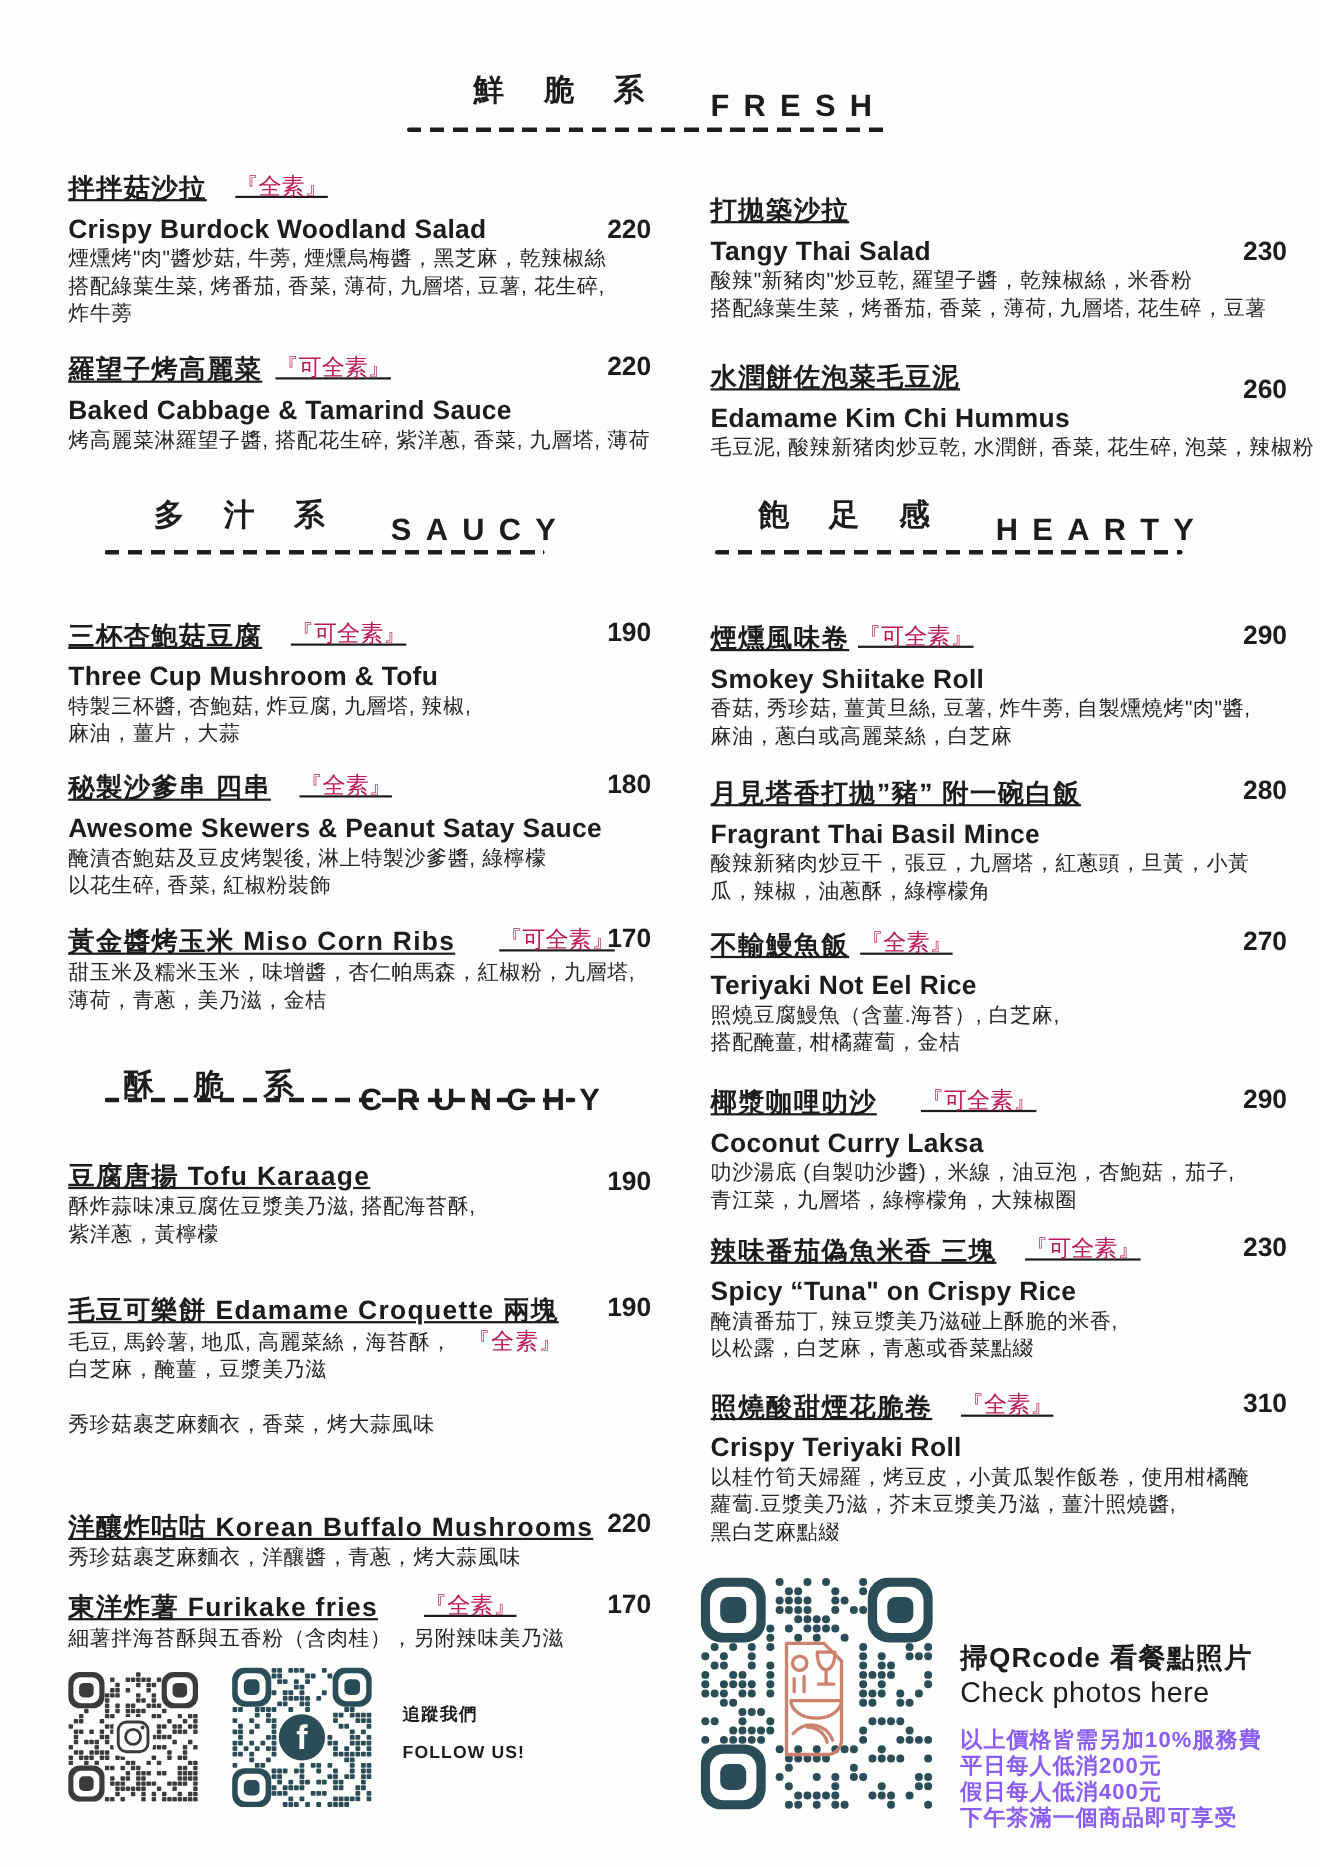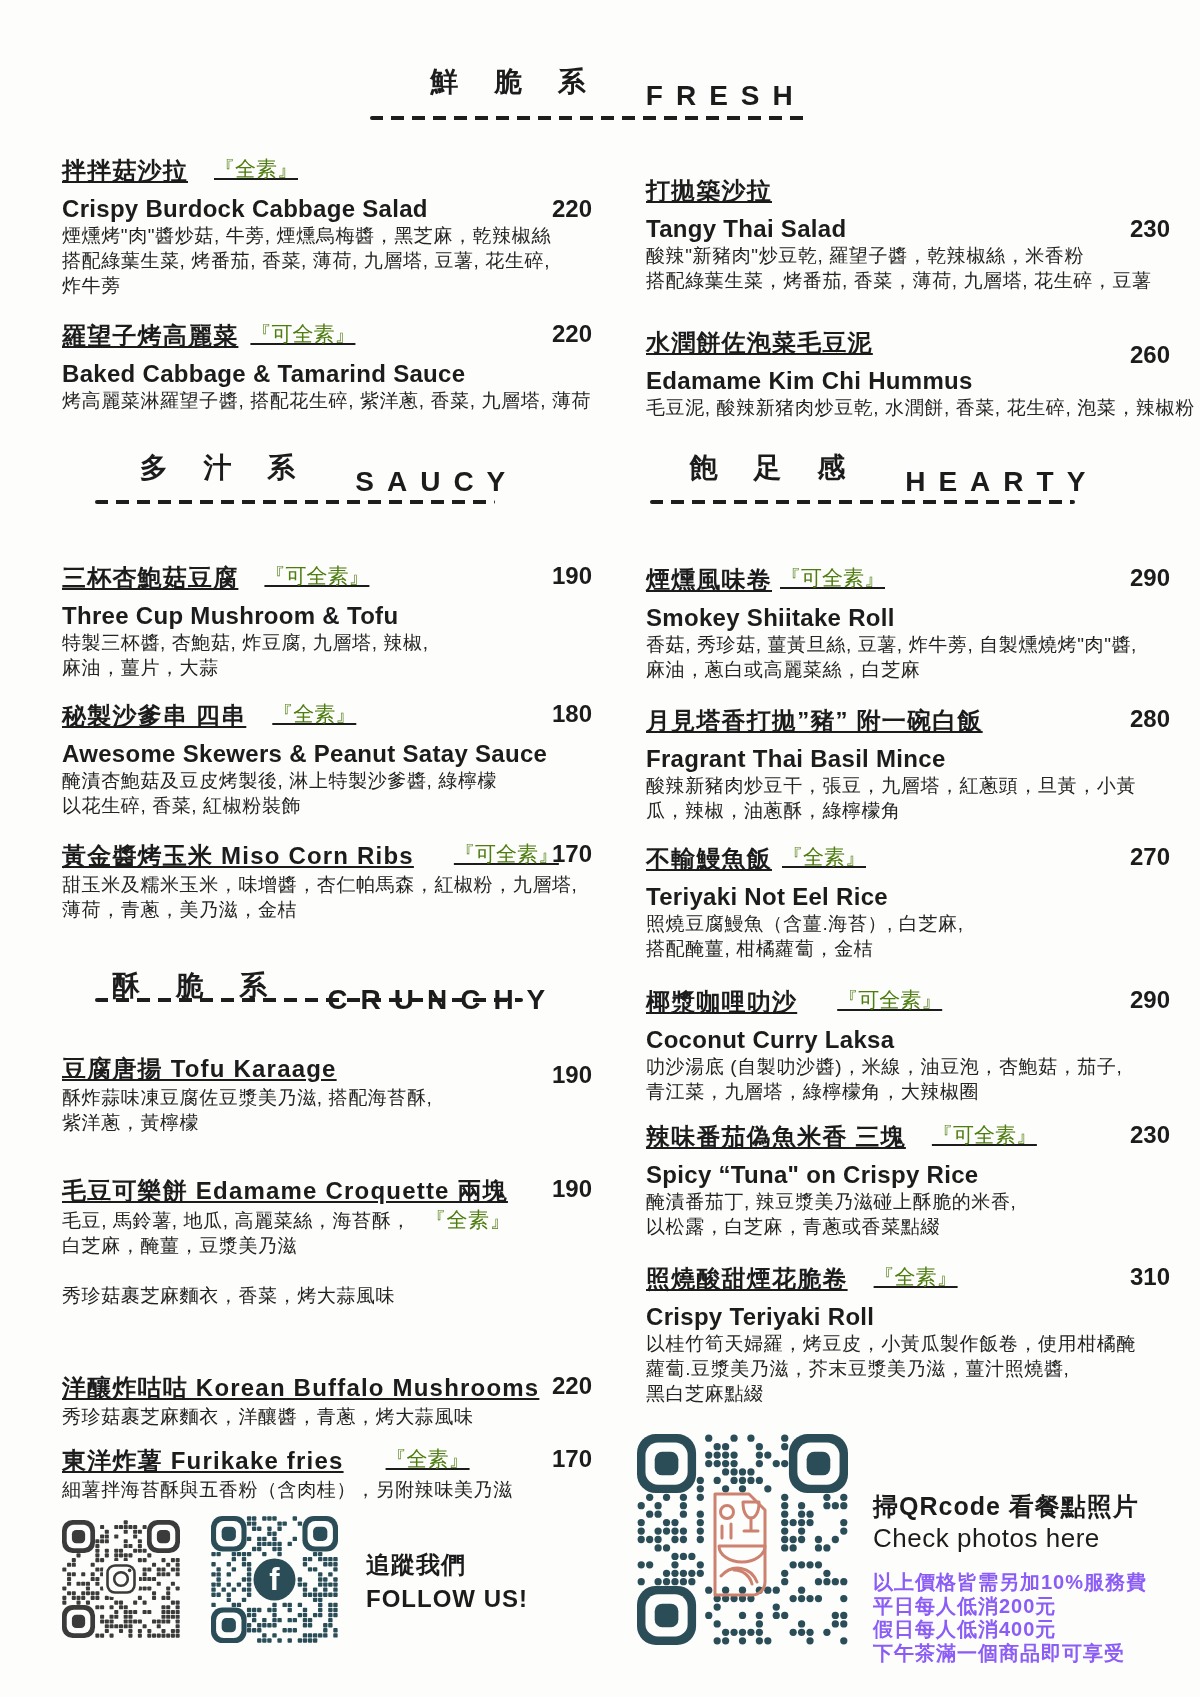--- a/index.html
+++ b/index.html
@@ -12,50 +12,50 @@
   
   .sec-head{position:absolute;display:flex;justify-content:center;align-items:center;gap:46px;padding-left:28px;}
   .sec-zh{font-size:28px;font-weight:700;letter-spacing:14px;white-space:nowrap;}
   .sec-en{font-size:28px;font-weight:800;letter-spacing:13px;white-space:nowrap;margin-top:28px;}
   .dash{position:absolute;height:4px;border-radius:2px;
     background:repeating-linear-gradient(90deg,#1e1e1e 0 13px,transparent 13px 21px);}
   
   .item{position:absolute;}
   .trow{position:relative;display:flex;align-items:flex-start;gap:26px;text-decoration:underline;}
   .zh{font-size:24px;font-weight:700;letter-spacing:1.2px;white-space:nowrap;}
-  .tag{font-size:21px;font-weight:500;color:#4d7c0f;white-space:nowrap;}
+  .tag{font-size:21px;font-weight:500;color:#be185d;white-space:nowrap;}
   .price{position:absolute;right:0;top:0;font-size:24px;font-weight:700;}
   .erow{position:relative;margin-top:8px;}
   .en{font-size:24px;font-weight:700;letter-spacing:.3px;white-space:nowrap;}
   .desc{font-size:19px;line-height:25px;letter-spacing:.6px;color:#242424;white-space:nowrap;}
   .desc:first-of-type{margin-top:7px;}
   .descflex{display:flex;align-items:baseline;gap:14px;}
   
-  .follow-zh,.follow-en{font-size:24px;font-weight:700;letter-spacing:1px;}
+  .follow-zh,.follow-en{font-size:16px;font-weight:700;letter-spacing:1px;}
   .scan-zh{font-size:25px;font-weight:600;letter-spacing:1px;}
   .scan-en{font-size:26px;font-weight:500;letter-spacing:.5px;}
   .note-line{font-size:20px;line-height:23.5px;font-weight:600;color:#8b5cf6;letter-spacing:1px;}
   .qrbox{position:absolute;}
 </style>
 </head>
 <body>
 
 <div class="sec-head" style="left:0;top:52px;width:1180px;">
   <span class="sec-zh">鮮 脆 系</span>
   <span class="sec-en">FRESH</span>
 </div>
 <div class="dash" style="left:370px;top:116px;width:440px;"></div>
 
 <div class="item" style="left:62px;top:155px;width:530px;">
   <div class="trow">
     <span class="zh">拌拌菇沙拉</span>
     <span class="tag">『全素』</span>
   </div>
   <div class="erow">
-    <span class="en">Crispy Burdock Cabbage Salad</span>
+    <span class="en">Crispy Burdock Woodland Salad</span>
     <span class="price">220</span>
   </div>
   <div class="desc">煙燻烤"肉"醬炒菇, 牛蒡, 煙燻烏梅醬，黑芝麻，乾辣椒絲</div>
   <div class="desc">搭配綠葉生菜, 烤番茄, 香菜, 薄荷, 九層塔, 豆薯, 花生碎,</div>
   <div class="desc">炸牛蒡</div>
 </div>
 
 <div class="item" style="left:646px;top:155px;width:524px;margin-top:20px;">
   <div class="trow">
     <span class="zh">打拋築沙拉</span>

